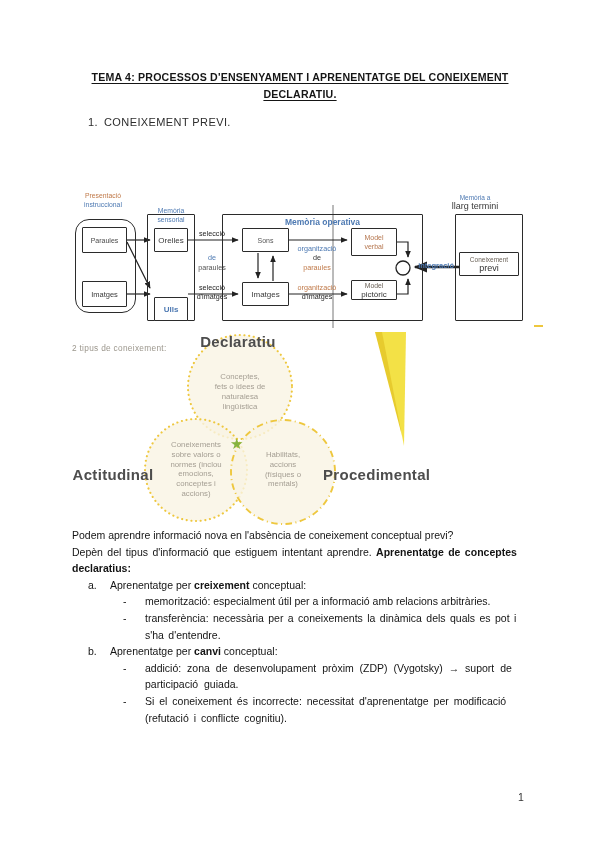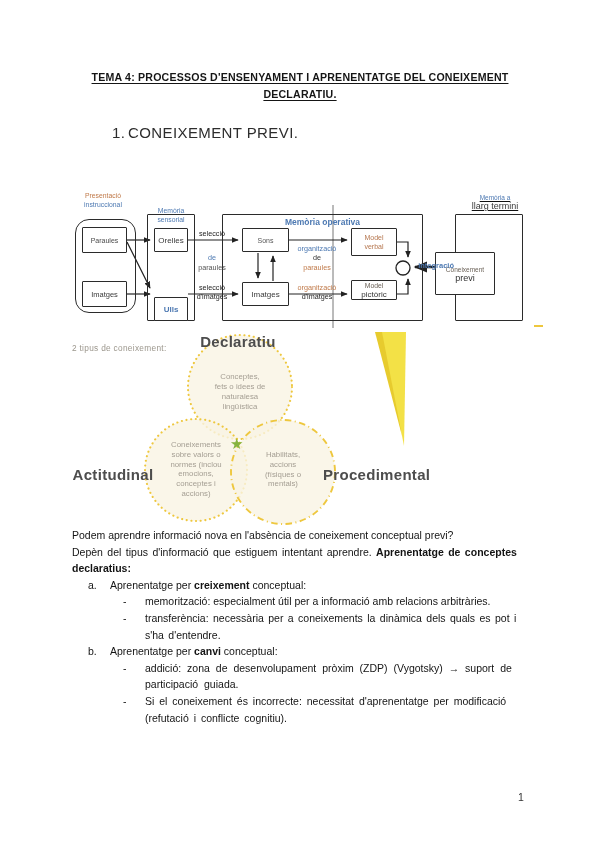--- a/index.html
+++ b/index.html
@@ -8,21 +8,21 @@
     font-family:"Liberation Sans",sans-serif;color:#111;overflow:hidden;
     margin:0 auto;
   }
   .abs{position:absolute;}
   .pre{white-space:pre-line;}
 
   
   .title{left:0;top:69px;width:600px;text-align:center;font-size:10.6px;
     font-weight:bold;line-height:16.5px;letter-spacing:.2px;color:#151515;}
   .title div{text-decoration:underline;text-underline-offset:2px;}
-  .h1{left:88px;top:124px;font-size:15px;color:#2d2d2d;letter-spacing:.4px;margin-left:24px;}
+  .h1{left:88px;top:116px;font-size:11px;color:#2d2d2d;letter-spacing:.4px;}
   .h1 .num{display:inline-block;width:16px;}
   .intro{left:72px;top:142px;width:457px;font-size:10.5px;line-height:16.6px;color:#161616;}
 
   
   .diagram{left:60px;top:185px;width:540px;height:150px;}
   .dbox{position:absolute;border:1.4px solid #2b2b2b;background:#fff;
     display:flex;flex-direction:column;align-items:center;justify-content:center;
     font-size:7.5px;color:#3a3a3a;line-height:9px;box-sizing:border-box;border-radius:1px;}
   .outer{background:transparent;}
   .round{border-radius:14px;background:transparent;}
@@ -95,21 +95,21 @@
       <circle cx="343" cy="83" r="7" fill="#fff" stroke="#222" stroke-width="1.3"></circle>
     </svg>
 
     <div class="dhead" style="left:10px;top:6px;width:66px;">
       <span class="orange">Presentació</span><br>
       <span class="blue">instruccional</span>
     </div>
     <div class="dhead blue pre" style="left:84px;top:6px;width:54px;">Memòria
 sensorial</div>
     <div class="dhead blue" style="left:162px;top:18px;width:201px;font-size:8.5px;font-weight:bold;">Memòria operativa</div>
-    <div class="dhead" style="left:395px;top:8px;width:80px;text-decoration:underline;">
+    <div class="dhead" style="left:375px;top:8px;width:80px;">
       <span class="blue" style="font-size:6.5px;">Memòria a</span><br>
       <span style="font-size:9px;color:#3a3a3a;">llarg termini</span>
     </div>
 
     <div class="dbox round" style="left:15px;top:34px;width:61px;height:94px;"></div>
     <div class="dbox outer" style="left:87px;top:29px;width:48px;height:107px;"></div>
     <div class="dbox outer" style="left:162px;top:29px;width:201px;height:107px;"></div>
     <div class="dbox outer" style="left:395px;top:29px;width:68px;height:107px;"></div>
 
     <div class="dbox" style="left:22px;top:42px;width:45px;height:26px;font-size:7px;color:#4a4a4a;">Paraules</div>
@@ -117,21 +117,21 @@
     <div class="dbox" style="left:94px;top:43px;width:34px;height:24px;font-size:8px;">Orelles</div>
     <div class="dbox blue" style="left:94px;top:97px;width:34px;height:24px;font-size:8px;color:#4d79b2;font-weight:bold;">Ulls</div>
     <div class="dbox" style="left:182px;top:43px;width:47px;height:24px;font-size:7px;color:#555;">Sons</div>
     <div class="dbox" style="left:182px;top:97px;width:47px;height:24px;font-size:8px;">Imatges</div>
     <div class="dbox pre orange" style="left:291px;top:43px;width:46px;height:28px;font-size:7px;color:#b5764e;">Model
 verbal</div>
     <div class="dbox" style="left:291px;top:95px;width:46px;height:20px;">
       <span class="graytxt" style="font-size:6.8px;">Model</span>
       <span style="font-size:8px;color:#333;">pictòric</span>
     </div>
-    <div class="dbox" style="left:375px;top:67px;width:60px;height:43px;">
+    <div class="dbox" style="left:399px;top:67px;width:60px;height:24px;">
       <span class="graytxt" style="font-size:6.5px;">Coneixement</span>
       <span style="font-size:9px;color:#333;">previ</span>
     </div>
 
     <div class="dlabel" style="left:130px;top:44px;width:44px;">
       <span style="color:#222;">selecció</span>
       <span class="blue">de</span>
       <span style="color:#555;">paraules</span>
     </div>
     <div class="dlabel" style="left:130px;top:98px;width:44px;color:#222;">

